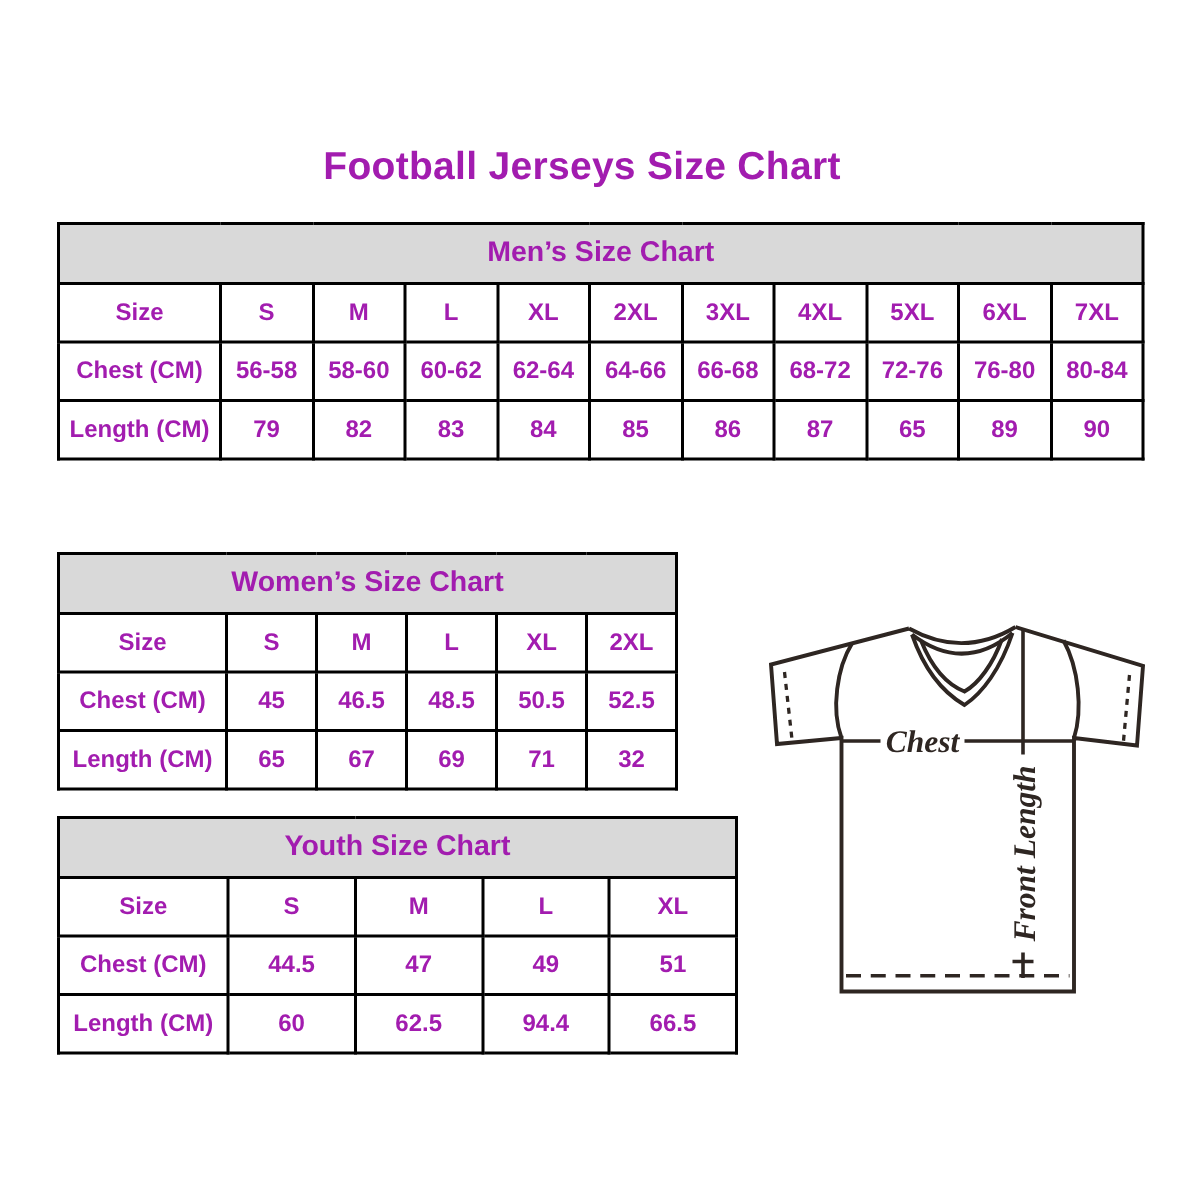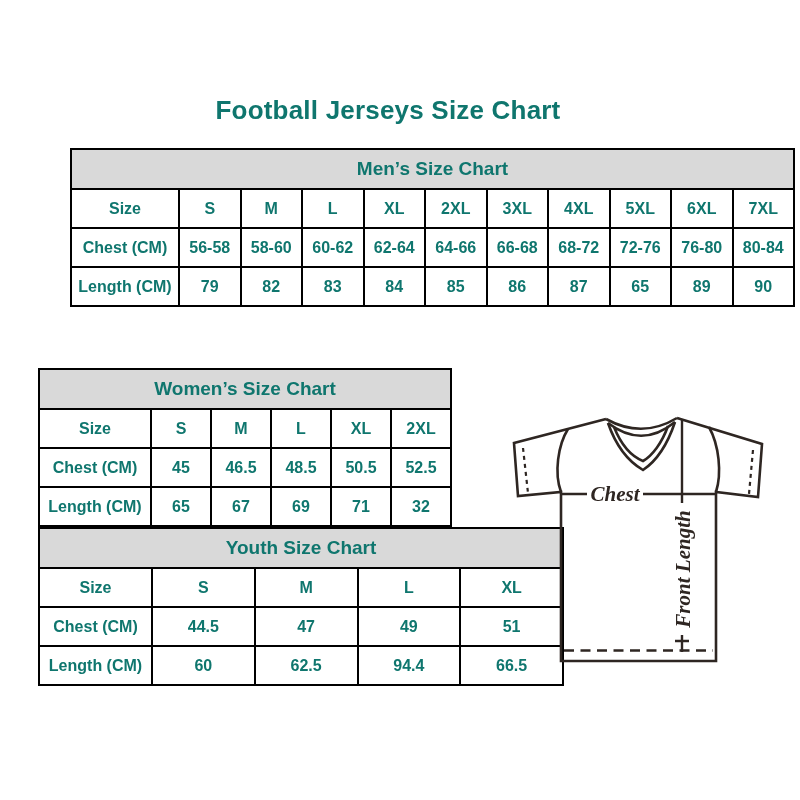--- a/index.html
+++ b/index.html
@@ -1,40 +1,40 @@
 <!DOCTYPE html>
 <html style="--table-header-bg: #d9d9d9; --table-border: #000000; --diagram-line: #2e2622;"><head>
 <meta charset="utf-8">
 <style>
   html,body{margin:0;padding:0;background:#fff;}
   .canvas{
     position:relative;width:800px;height:800px;background:#fff;overflow:hidden;
-    font-family:"Liberation Sans",sans-serif;color:#0f766e;
+    font-family:"Liberation Sans",sans-serif;color:#a21caf;
   }
   .page-title{
     position:absolute;top:95px;left:38px;width:700px;text-align:center;
     font-size:26px;font-weight:bold;letter-spacing:.2px;
   }
   table.size-table{
     position:absolute;border-collapse:collapse;table-layout:fixed;background:#fff;
   }
   table.size-table th,
   table.size-table td{
     border:2px solid var(--table-border,#000);
     font-weight:bold;text-align:center;vertical-align:middle;padding:0;
     overflow:hidden;white-space:nowrap;
   }
   table.size-table th.ttl{
     background:var(--table-header-bg,#d9d9d9);
     height:38px;font-size:19px;
   }
   table.size-table td{height:37px;font-size:16px;}
-  #mens-table{left:38px;top:148px;width:725px;margin-left:32px;}
+  #mens-table{left:38px;top:148px;width:725px;}
   #womens-table{left:38px;top:368px;width:414px;}
-  #youth-table{left:38px;top:527px;width:526px;}
+  #youth-table{left:38px;top:544px;width:454px;}
   .jersey{position:absolute;left:504px;top:399px;width:272px;height:276px;}
   .jersey svg{display:block;}
   .jersey text{
     font-family:"Liberation Serif","DejaVu Serif",serif;
     font-style:italic;font-weight:bold;font-size:21px;
     fill:var(--diagram-line,#2e2622);
   }
 </style>
 </head>
 <body>

